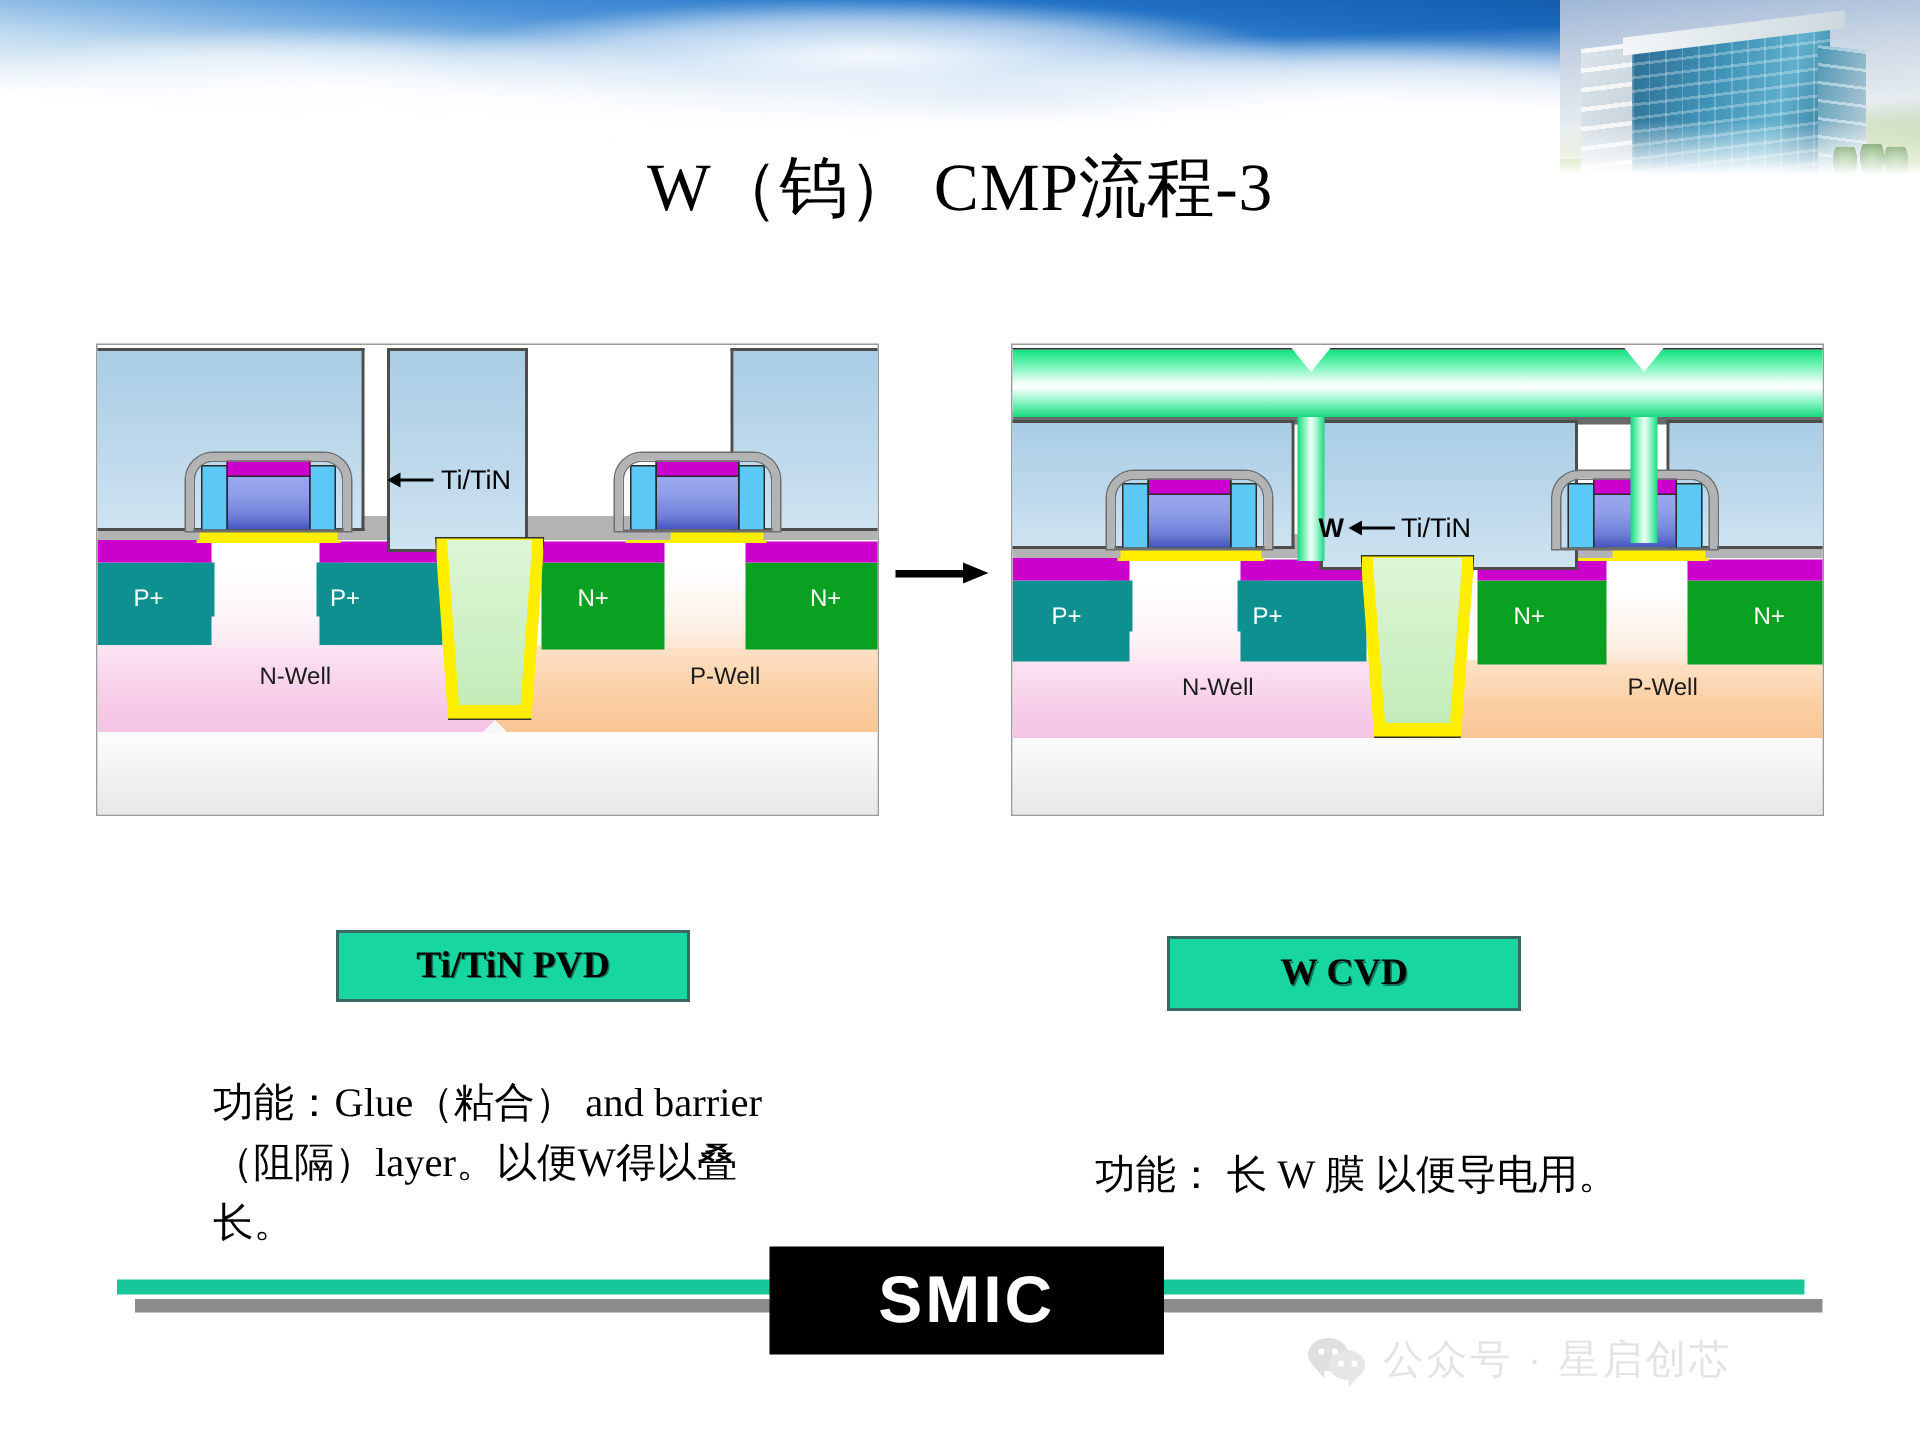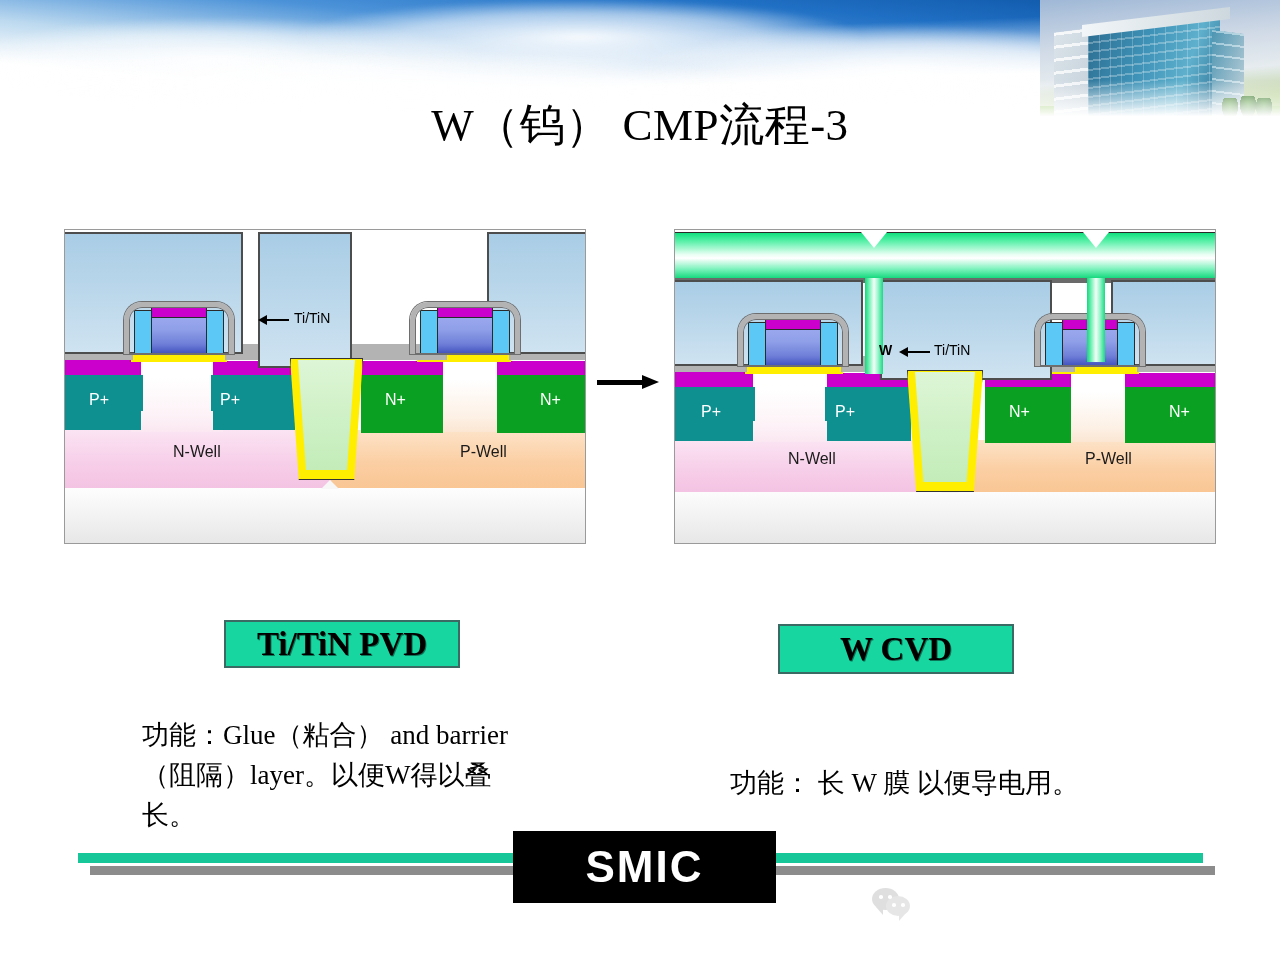--- a/index.html
+++ b/index.html
@@ -147,38 +147,38 @@
   .w-band { position:absolute;
     background:linear-gradient(180deg,#11e07e 0%, #58f0a8 18%, #e9fff4 48%, #ffffff 56%, #7df2bd 80%, #16d97e 100%); }
   .w-plug { position:absolute;
     background:linear-gradient(90deg,#13d97c 0%, #6ef0b2 22%, #f2fff8 50%, #9af5cd 72%, #18db80 100%); }
   .w-notch { position:absolute; width:0; height:0;
     border-left:13px solid transparent; border-right:13px solid transparent;
     border-top:16px solid #ffffff; }
 
   
   .callout { position:absolute; font-family:"Liberation Sans", sans-serif;
-    font-size:14px; color:#000; white-space:nowrap; }
+    font-size:18px; color:#000; white-space:nowrap; }
   .arrow-l { position:absolute; height:2px; background:#000; }
   .arrow-head-l { position:absolute; width:0; height:0;
     border-top:5px solid transparent; border-bottom:5px solid transparent;
     border-right:9px solid #000; }
 
   
   .proc-arrow { position:absolute; left:597px; top:375px; width:62px; height:14px; }
   .proc-arrow .shaft { position:absolute; left:0; top:5px; width:46px; height:5px; background:#000; }
   .proc-arrow .head { position:absolute; right:0; top:0; width:0; height:0;
     border-top:7px solid transparent; border-bottom:7px solid transparent;
     border-left:17px solid #000; }
 
   
   .proc-box {
     position:absolute; background:#17d6a0; border:2px solid #3a6a63;
     display:flex; align-items:center; justify-content:center;
-    font-family:"Liberation Serif", serif; font-weight:bold; font-size:33px; color:#000;
+    font-family:"Liberation Serif", serif; font-weight:bold; font-size:25px; color:#000;
     text-shadow:1px 1px 0 rgba(0,0,0,.45);
   }
   .box-left  { left:224px; top:620px; width:236px; height:48px; }
   .box-right { left:778px; top:624px; width:236px; height:50px; }
 
   
   .caption { position:absolute; font-family:"Liberation Serif", serif;
     font-size:27px; color:#000; line-height:1.48; }
   .cap-left  { left:142px; top:716px; width:400px; }
   .cap-right { left:730px; top:764px; width:420px; }
@@ -405,13 +405,14 @@
 
 <div class="watermark">
   <span class="wm-icon">
     <span class="wm-b1"></span>
     <span class="wm-b2"></span>
     <span class="wm-dot" style="left:7px;  top:7px;"></span>
     <span class="wm-dot" style="left:16px; top:7px;"></span>
     <span class="wm-dot" style="left:20px; top:15px;"></span>
     <span class="wm-dot" style="left:29px; top:15px;"></span>
   </span>
+  <span class="wm-text">公众号 · 星启创芯</span>
 </div>
 
 </body></html>

